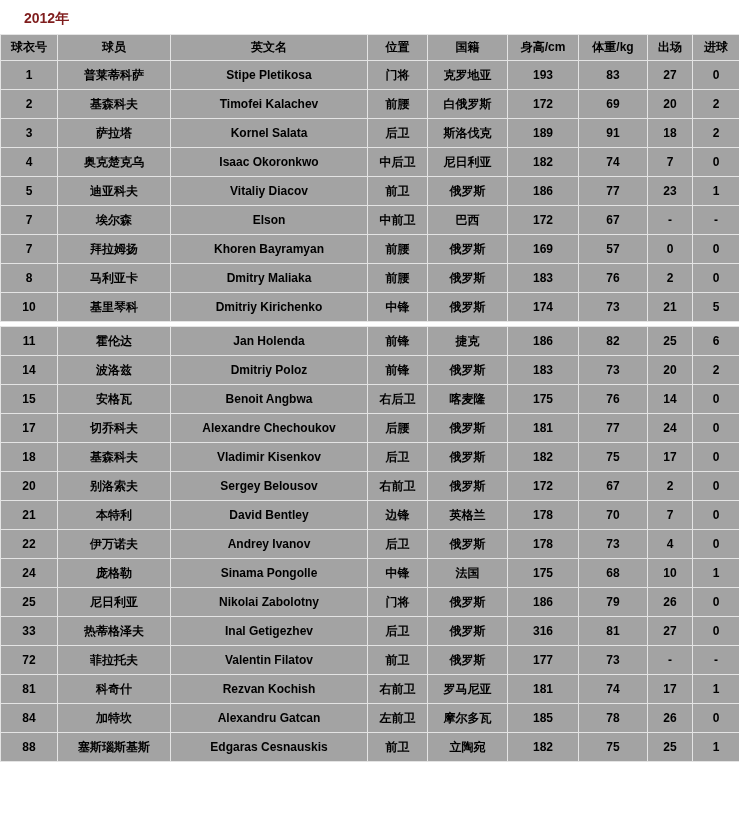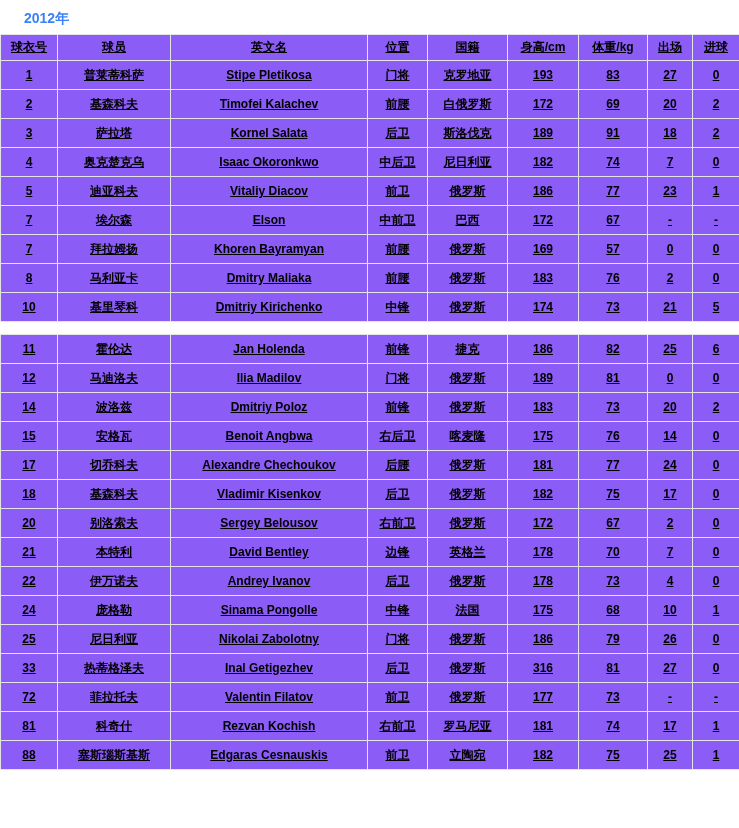--- a/index.html
+++ b/index.html
@@ -15,44 +15,43 @@
   .page {
     width: 739px;
     background: #ffffff;
   }
   .page-title {
     font-size: 14px;
     font-weight: bold;
     padding: 10px 0 0 24px;
     height: 34px;
     box-sizing: border-box;
-    color: #3b82f6;
+    color: #7f1d1d;
   }
   table.roster {
     width: 739px;
     border-collapse: collapse;
     table-layout: fixed;
-    background: #8b5cf6;
-    text-decoration: underline;
+    background: #a3a3a3;
   }
   table.roster th,
   table.roster td {
     border: 1px solid #e4e4e4;
     text-align: center;
     vertical-align: middle;
     font-size: 12px;
     font-weight: bold;
     color: #000000;
     padding: 0 2px;
     overflow: hidden;
     white-space: nowrap;
   }
   table.roster thead th { height: 25px; }
   table.roster tbody td { height: 28px; }
-  table.roster.second { margin-top: 12px; }
+  table.roster.second { margin-top: 4px; }
   col.c0 { width: 57px; }
   col.c1 { width: 113px; }
   col.c2 { width: 197px; }
   col.c3 { width: 60px; }
   col.c4 { width: 80px; }
   col.c5 { width: 71px; }
   col.c6 { width: 69px; }
   col.c7 { width: 45px; }
   col.c8 { width: 47px; }
 </style>
@@ -209,31 +208,20 @@
           <td>霍伦达</td>
           <td>Jan Holenda</td>
           <td>前锋</td>
           <td>捷克</td>
           <td>186</td>
           <td>82</td>
           <td>25</td>
           <td>6</td>
         </tr>
         <tr>
-          <td>12</td>
-          <td>马迪洛夫</td>
-          <td>Ilia Madilov</td>
-          <td>门将</td>
-          <td>俄罗斯</td>
-          <td>189</td>
-          <td>81</td>
-          <td>0</td>
-          <td>0</td>
-        </tr>
-        <tr>
           <td>14</td>
           <td>波洛兹</td>
           <td>Dmitriy Poloz</td>
           <td>前锋</td>
           <td>俄罗斯</td>
           <td>183</td>
           <td>73</td>
           <td>20</td>
           <td>2</td>
         </tr>
@@ -352,20 +340,31 @@
           <td>科奇什</td>
           <td>Rezvan Kochish</td>
           <td>右前卫</td>
           <td>罗马尼亚</td>
           <td>181</td>
           <td>74</td>
           <td>17</td>
           <td>1</td>
         </tr>
         <tr>
+          <td>84</td>
+          <td>加特坎</td>
+          <td>Alexandru Gatcan</td>
+          <td>左前卫</td>
+          <td>摩尔多瓦</td>
+          <td>185</td>
+          <td>78</td>
+          <td>26</td>
+          <td>0</td>
+        </tr>
+        <tr>
           <td>88</td>
           <td>塞斯瑙斯基斯</td>
           <td>Edgaras Cesnauskis</td>
           <td>前卫</td>
           <td>立陶宛</td>
           <td>182</td>
           <td>75</td>
           <td>25</td>
           <td>1</td>
         </tr>

